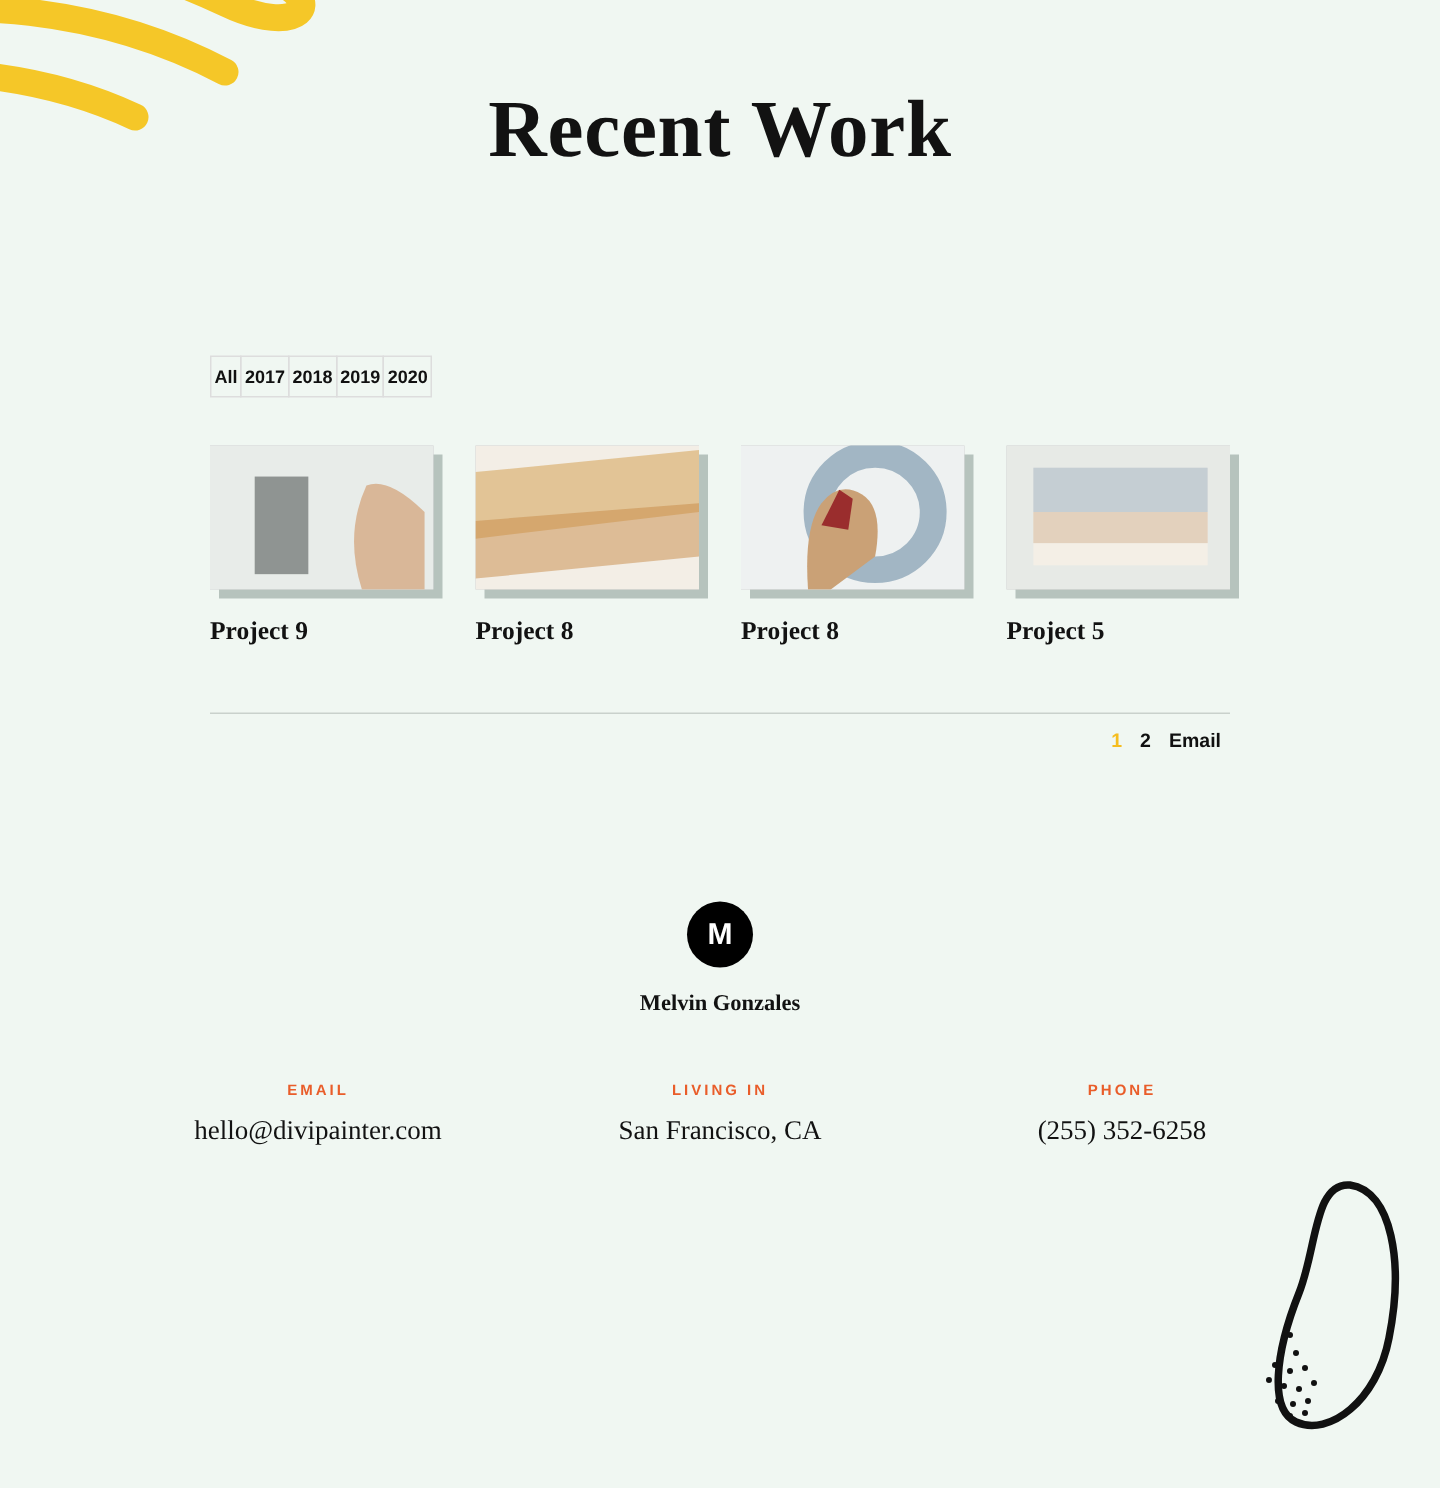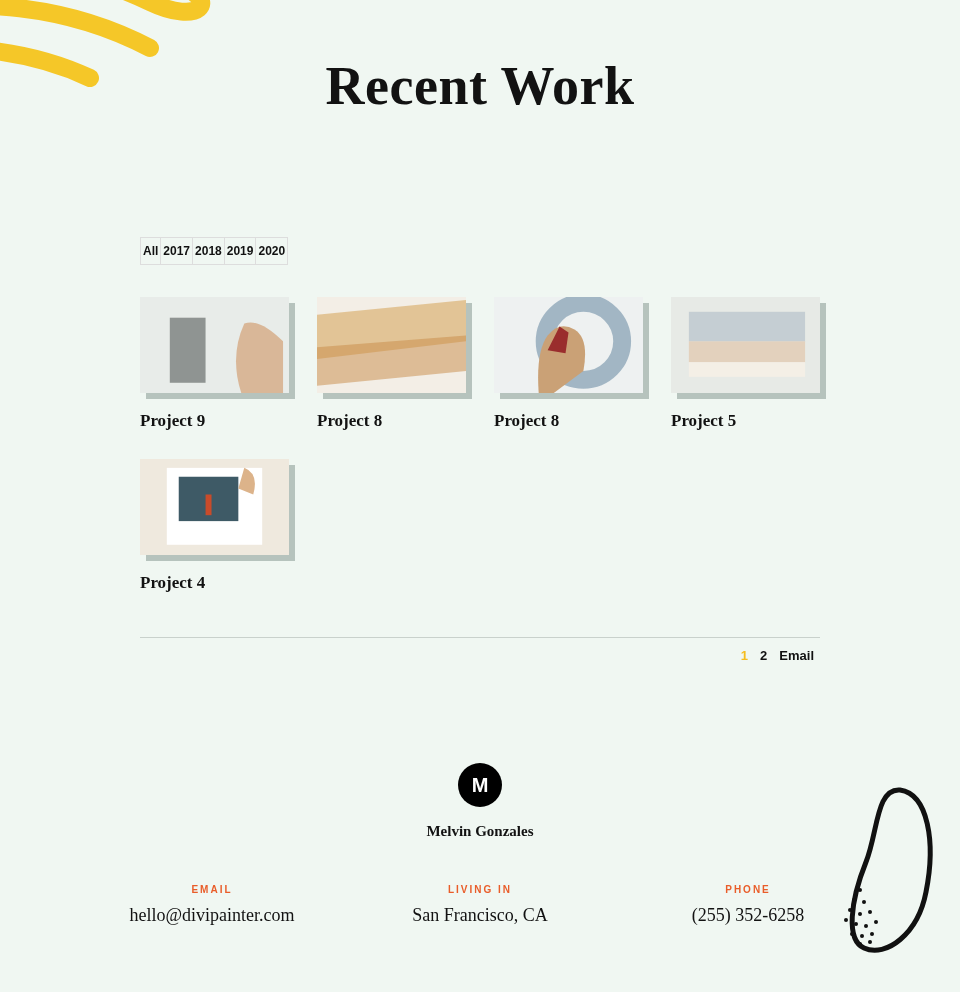--- a/index.html
+++ b/index.html
@@ -214,32 +214,20 @@
       <a class="card" href="#">
         <div class="thumb">
           <svg viewBox="0 0 100 65" preserveAspectRatio="none">
             <rect width="100" height="65" fill="#e7eae6"></rect>
             <rect x="12" y="10" width="78" height="44" fill="#f4efe6"></rect>
             <rect x="12" y="10" width="78" height="20" fill="#9fb3c3" opacity=".55"></rect>
             <rect x="12" y="30" width="78" height="14" fill="#d6b89b" opacity=".55"></rect>
           </svg>
         </div>
         <h3>Project 5</h3>
-      </a>
-      <a class="card" href="#">
-        <div class="thumb">
-          <svg viewBox="0 0 100 65" preserveAspectRatio="none">
-            <rect width="100" height="65" fill="#efe9de"></rect>
-            <rect x="18" y="6" width="64" height="52" fill="#fff"></rect>
-            <rect x="26" y="12" width="40" height="30" fill="#3e5a66"></rect>
-            <path d="M70 6 q10 4 6 18 l-10 -4 z" fill="#dcb38a"></path>
-            <rect x="44" y="24" width="4" height="14" fill="#c94b2a"></rect>
-          </svg>
-        </div>
-        <h3>Project 4</h3>
       </a>
     </div>
 
   <hr class="divider">
 
   <div class="pagination" id="pagination"><a class="current">1</a><a>2</a><a>Email</a></div>
 </div>
 
 <div class="footer">
   <div class="logo-badge">M</div>

